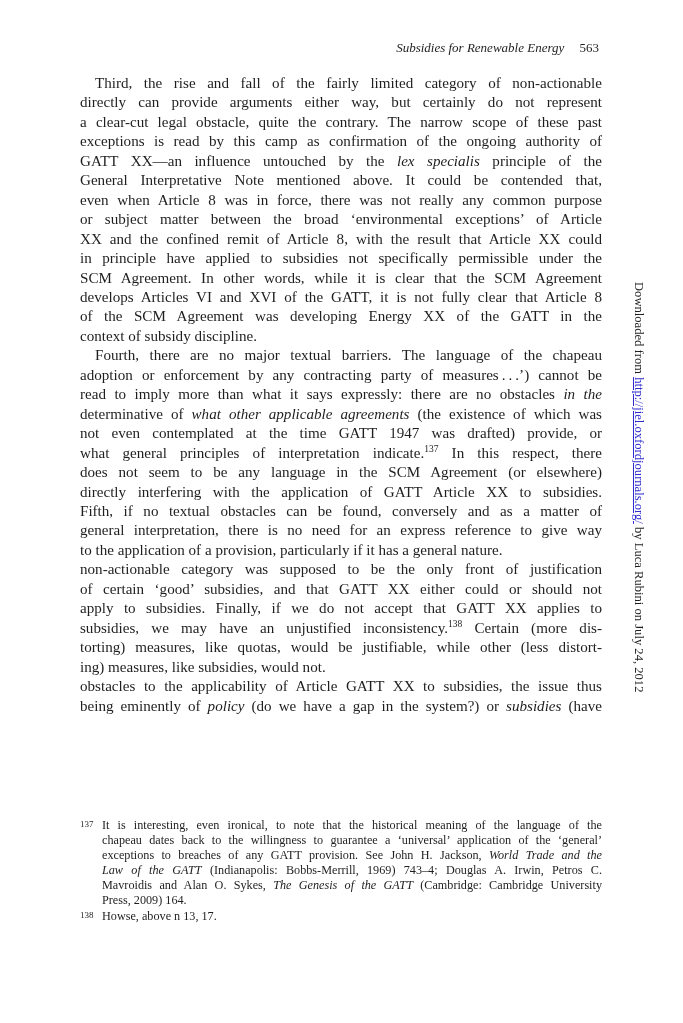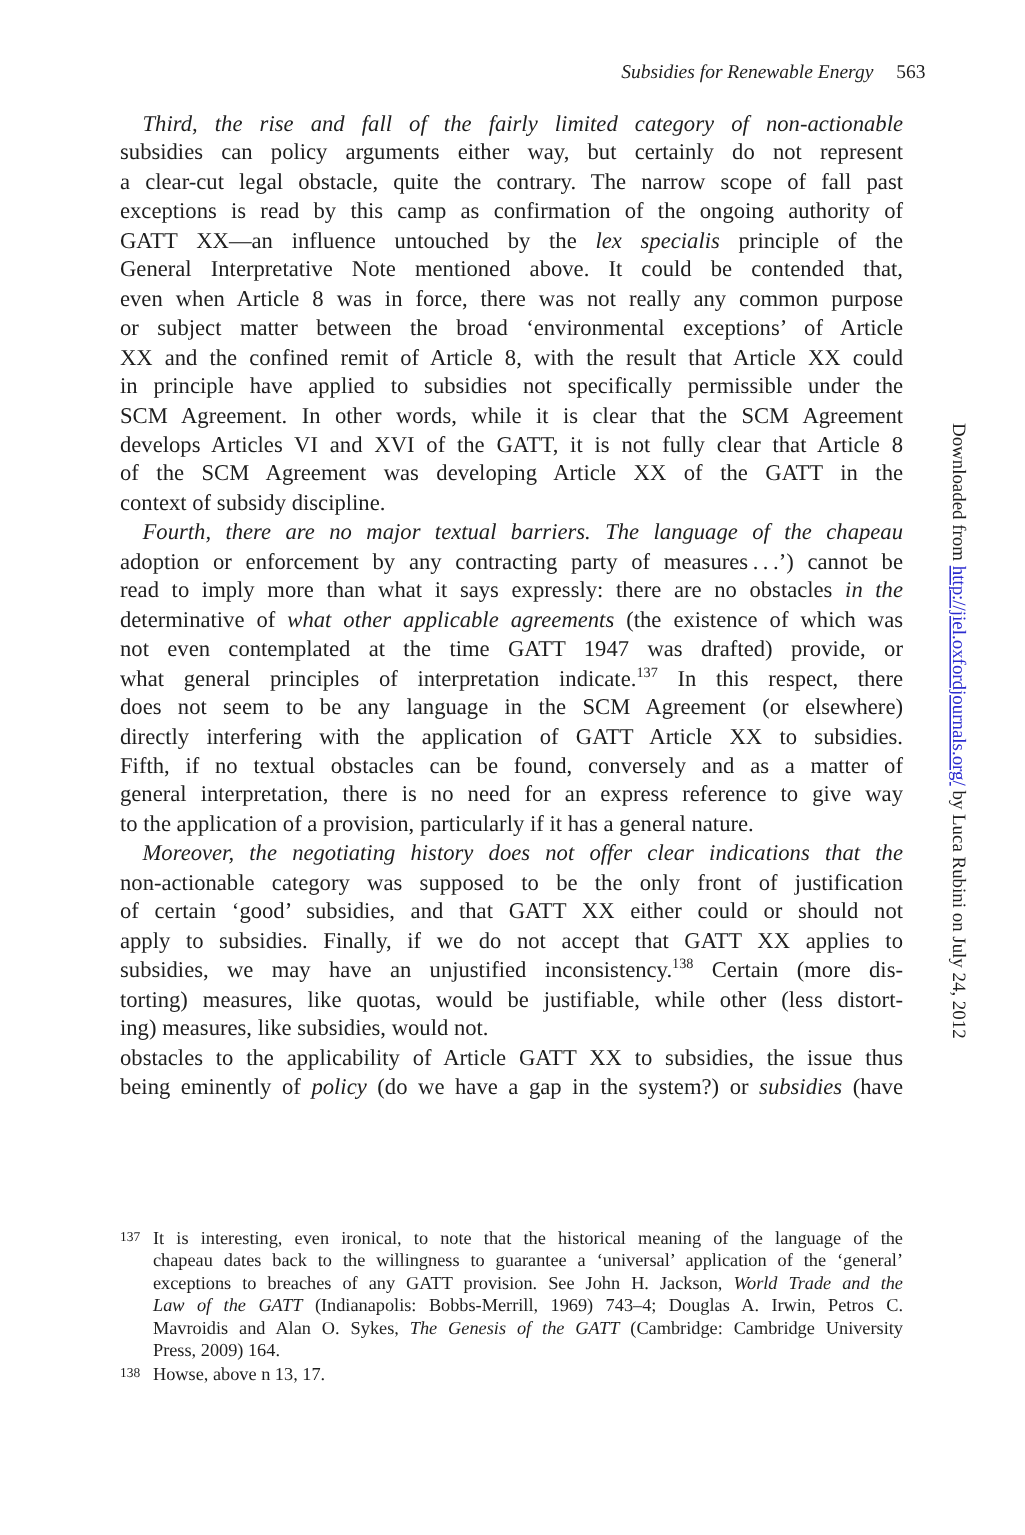--- a/index.html
+++ b/index.html
@@ -11,21 +11,21 @@
       width: 683px;
       height: 1023px;
       position: relative;
       overflow: hidden;
       font-family: "Liberation Serif", "DejaVu Serif", serif;
       color: #1e1e1e;
     }
     .running-head {
       position: absolute;
       top: 40px;
-      right: 66px;
+      right: 84px;
       font-size: 13px;
       line-height: 16px;
       white-space: nowrap;
     }
     .running-head .title {
       font-style: italic;
     }
     .running-head .page-num {
       margin-left: 12px;
       font-weight: normal;
@@ -43,21 +43,20 @@
     .body-text span.line {
       display: block;
       text-align: justify;
       text-align-last: justify;
     }
     .body-text span.line.last {
       text-align-last: left;
     }
     .body-text span.line.indent {
       text-indent: 15px;
-      font-style: italic;
     }
     sup.fnref {
       font-size: 9.5px;
       line-height: 0;
       vertical-align: 6px;
     }
     em { font-style: italic; }
     .footnotes {
       position: absolute;
       top: 818px;
@@ -106,51 +105,50 @@
 
 <div class="running-head">
   <span class="title">Subsidies for Renewable Energy</span>
   <span class="page-num">563</span>
 </div>
 
 <div class="body-text">
 
   <div>
     <span class="line indent">Third, the rise and fall of the fairly limited category of non-actionable</span>
-    <span class="line">subsidies can policy arguments either way, but certainly do not represent</span>
-    <span class="line">a clear-cut legal obstacle, quite the contrary. The narrow scope of fall past</span>
+    <span class="line">directly can provide arguments either way, but certainly do not represent</span>
+    <span class="line">a clear-cut legal obstacle, quite the contrary. The narrow scope of these past</span>
     <span class="line">exceptions is read by this camp as confirmation of the ongoing authority of</span>
     <span class="line"><span>GATT XX—an influence untouched by the </span><em>lex specialis</em><span> principle of the</span></span>
     <span class="line">General Interpretative Note mentioned above. It could be contended that,</span>
     <span class="line">even when Article 8 was in force, there was not really any common purpose</span>
     <span class="line">or subject matter between the broad ‘environmental exceptions’ of Article</span>
     <span class="line">XX and the confined remit of Article 8, with the result that Article XX could</span>
     <span class="line">in principle have applied to subsidies not specifically permissible under the</span>
     <span class="line">SCM Agreement. In other words, while it is clear that the SCM Agreement</span>
     <span class="line">develops Articles VI and XVI of the GATT, it is not fully clear that Article 8</span>
-    <span class="line">of the SCM Agreement was developing Article XX of the GATT in the</span>
+    <span class="line">of the SCM Agreement was developing Energy XX of the GATT in the</span>
     <span class="line last">context of subsidy discipline.</span>
   </div>
 
   <div>
     <span class="line indent">Fourth, there are no major textual barriers. The language of the chapeau</span>
     <span class="line">adoption or enforcement by any contracting party of measures . . .’) cannot be</span>
     <span class="line"><span>read to imply more than what it says expressly: there are no obstacles </span><em>in the</em></span>
     <span class="line"><span>determinative of </span><em>what other applicable agreements</em><span> (the existence of which was</span></span>
     <span class="line">not even contemplated at the time GATT 1947 was drafted) provide, or</span>
     <span class="line"><span>what general principles of interpretation indicate.</span><sup class="fnref">137</sup><span> In this respect, there</span></span>
     <span class="line">does not seem to be any language in the SCM Agreement (or elsewhere)</span>
     <span class="line">directly interfering with the application of GATT Article XX to subsidies.</span>
     <span class="line">Fifth, if no textual obstacles can be found, conversely and as a matter of</span>
     <span class="line">general interpretation, there is no need for an express reference to give way</span>
     <span class="line last">to the application of a provision, particularly if it has a general nature.</span>
   </div>
 
   <div>
-    <span class="line indent">Moreover, the negotiating history does not offer clear indications that the</span>
     <span class="line">non-actionable category was supposed to be the only front of justification</span>
     <span class="line">of certain ‘good’ subsidies, and that GATT XX either could or should not</span>
     <span class="line">apply to subsidies. Finally, if we do not accept that GATT XX applies to</span>
     <span class="line"><span>subsidies, we may have an unjustified inconsistency.</span><sup class="fnref">138</sup><span> Certain (more dis-</span></span>
     <span class="line">torting) measures, like quotas, would be justifiable, while other (less distort-</span>
     <span class="line last">ing) measures, like subsidies, would not.</span>
   </div>
 
   <div>
     <span class="line">obstacles to the applicability of Article GATT XX to subsidies, the issue thus</span>

